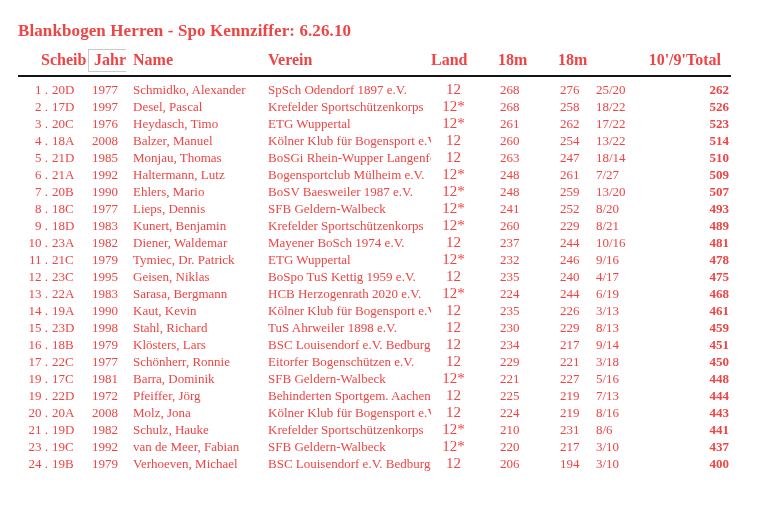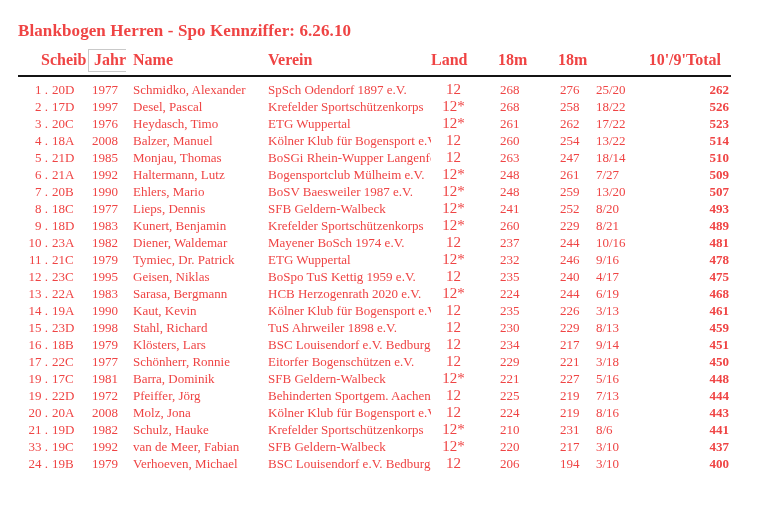--- a/index.html
+++ b/index.html
@@ -371,21 +371,21 @@
       <td class="c-verein">Krefelder Sportschützenkorps</td>
       <td class="c-land">12*</td>
       <td class="c-m18">210</td>
       <td class="c-m18">231</td>
       <td class="c-tens">8/6</td>
       <td class="c-total">441</td>
     </tr>
 
 
     <tr>
-      <td class="c-place">33 .</td>
+      <td class="c-place">23 .</td>
       <td class="c-scheibe">19C</td>
       <td class="c-jahrg">1992</td>
       <td class="c-name">van de Meer, Fabian</td>
       <td class="c-verein">SFB Geldern-Walbeck</td>
       <td class="c-land">12*</td>
       <td class="c-m18">220</td>
       <td class="c-m18">217</td>
       <td class="c-tens">3/10</td>
       <td class="c-total">437</td>
     </tr>

